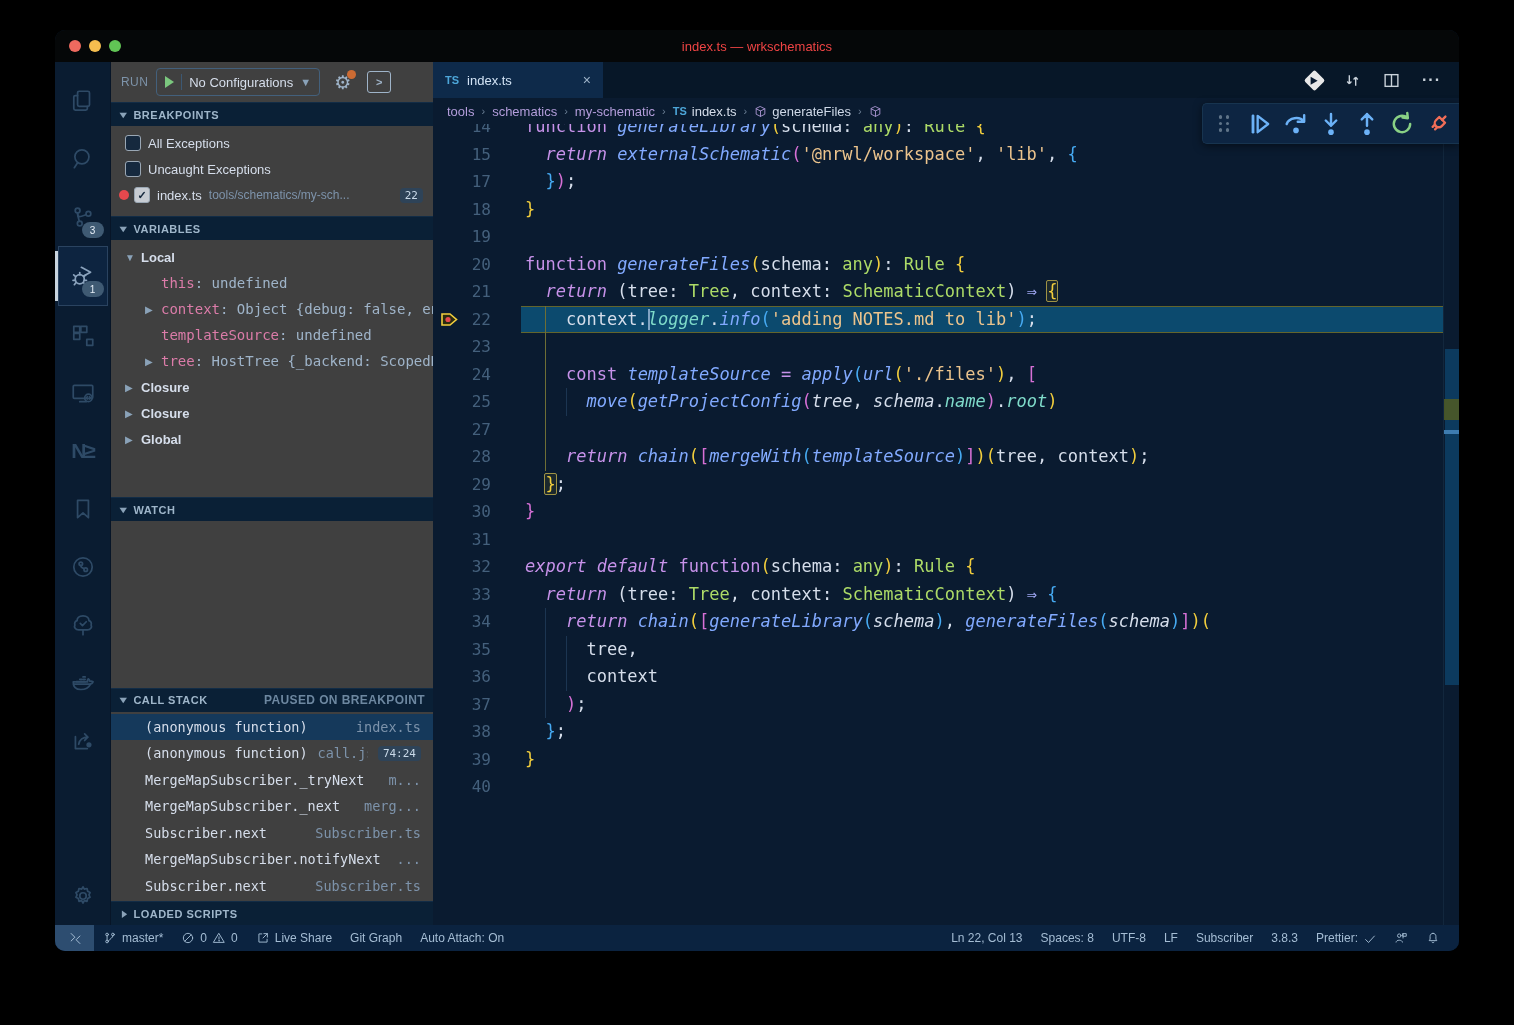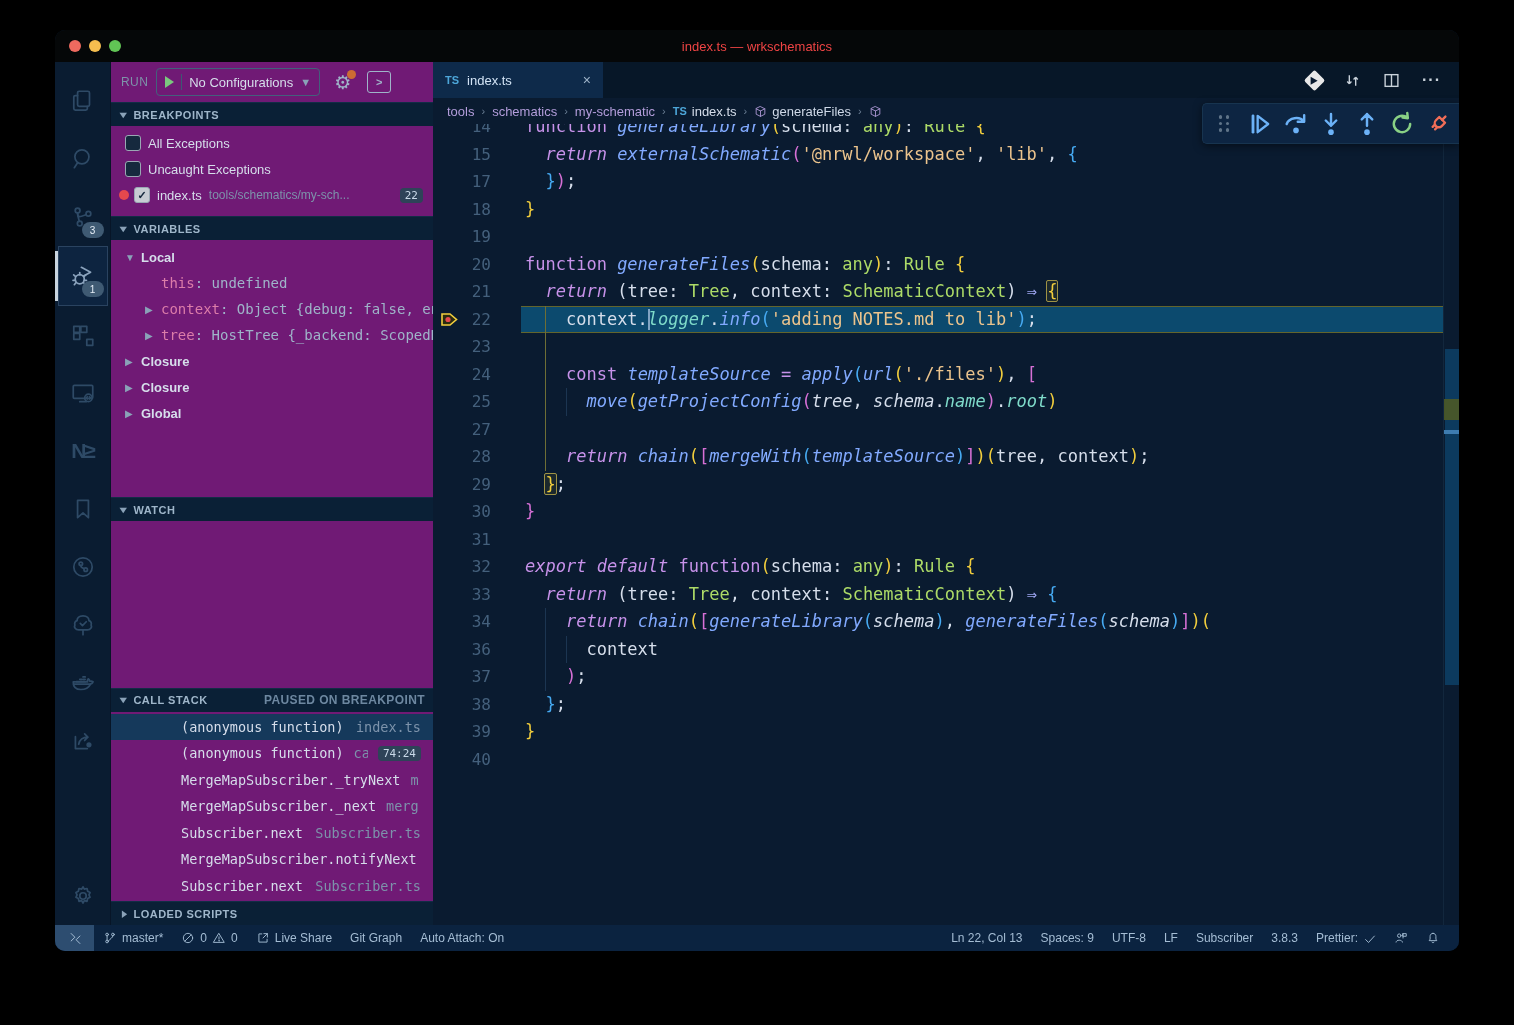--- a/index.html
+++ b/index.html
@@ -19,21 +19,21 @@
   .activitybar{width:55px;background:#0a1c31;border-right:1px solid #071527;display:flex;flex-direction:column;align-items:center;padding-top:10px;position:relative;}
   .act-item{width:48px;height:58px;display:flex;align-items:center;justify-content:center;color:#2e4a66;position:relative;flex:0 0 auto;}
   .act-item svg{width:26px;height:26px;}
   .act-item.active{color:#8ba3bd;border:1px solid #2a4360;background:#0d2440;}
   .act-item.active::before{content:"";position:absolute;left:-4px;top:4px;bottom:4px;width:3px;background:#c9d4de;}
   .act-badge{position:absolute;right:3px;bottom:8px;min-width:16px;height:16px;border-radius:9px;background:#3f5a73;color:#e6eef7;
              font-size:10px;display:flex;align-items:center;justify-content:center;padding:0 3px;}
   .act-spacer{flex:1;}
   .nxglyph{font-size:21px;font-weight:bold;letter-spacing:-2px;}
   
-  .sidebar{width:322px;background:#701a75;display:flex;flex-direction:column;min-height:0;font-size:13px;color:#c5d4e3;}
+  .sidebar{width:322px;background:#404040;display:flex;flex-direction:column;min-height:0;font-size:13px;color:#c5d4e3;}
   .runbar{height:40px;display:flex;align-items:center;padding:0 10px;gap:8px;flex:0 0 auto;}
   .runlabel{color:#7d93a9;font-size:12px;letter-spacing:.4px;}
   .rundrop{flex:0 0 auto;display:flex;align-items:center;gap:7px;border:1px solid #43607c;border-radius:4px;height:26px;padding:0 8px;color:#d6deeb;font-size:13px;}
   .playtri{width:0;height:0;border-left:9px solid #7bc77e;border-top:6px solid transparent;border-bottom:6px solid transparent;}
   .dropsep{width:1px;height:16px;background:#3c5873;}
   .chev{color:#8aa2b8;font-size:11px;}
   .geargroup{position:relative;margin-left:6px;color:#9fb4c9;font-size:19px;line-height:1;}
   .gearbadge{position:absolute;right:-5px;top:-3px;width:9px;height:9px;border-radius:50%;background:#cc6b33;}
   .consolebtn{margin-left:8px;width:22px;height:20px;border:1.6px solid #9fb4c9;border-radius:3px;color:#9fb4c9;
               display:flex;align-items:center;justify-content:center;font-size:11px;font-weight:bold;}
@@ -52,21 +52,21 @@
   .vars-body{flex:0 0 auto;height:253px;padding-top:4px;overflow:hidden;font-family:"DejaVu Sans Mono",monospace;font-size:14px;}
   .var-row{height:26px;display:flex;align-items:center;gap:6px;white-space:nowrap;overflow:hidden;}
   .var-chev{color:#8aa2b8;font-size:10px;width:10px;flex:0 0 auto;font-family:"Liberation Sans",sans-serif;}
   .var-name{color:#dc7ca9;}
   .var-scope{color:#d6deeb;font-weight:bold;font-family:"Liberation Sans",sans-serif;font-size:13px;}
   .var-val{color:#9fb4c9;}
   .watch-body{flex:1;}
   .stack-body{flex:0 0 auto;padding:2px 0;font-family:"DejaVu Sans Mono",monospace;font-size:13.5px;}
   .stack-row{height:26.5px;display:flex;align-items:center;padding:0 12px 0 34px;gap:10px;}
   .stack-row.sel{background:#15395b;}
-  .stack-fn{color:#d6deeb;white-space:nowrap;margin-left:36px;}
+  .stack-fn{color:#d6deeb;white-space:nowrap;}
   .stack-file{margin-left:auto;color:#7d93ab;white-space:nowrap;overflow:hidden;}
   
   .editor{flex:1;display:flex;flex-direction:column;min-width:0;background:#0a1b30;position:relative;}
   .tabstrip{height:36px;background:#071728;display:flex;align-items:stretch;flex:0 0 auto;}
   .tab{width:146px;background:#0e2a4a;display:flex;align-items:center;gap:8px;padding:0 12px;font-size:13px;color:#d2e3f5;}
   .tab-ts{color:#4da6d9;font-weight:bold;font-size:11px;}
   .tab-close{margin-left:auto;color:#9fb4c9;font-size:14px;}
   .strip-icons{margin-left:auto;display:flex;align-items:center;gap:22px;padding-right:18px;color:#c9d2da;}
   .runcode{width:15px;height:15px;background:#e8e8e8;transform:rotate(45deg);border-radius:2px;display:flex;align-items:center;justify-content:center;}
   .runcode i{display:block;width:0;height:0;border-left:7px solid #0a1b30;border-top:4.5px solid transparent;border-bottom:4.5px solid transparent;transform:rotate(-45deg);}
@@ -297,20 +297,24 @@
             </div>
             <div class="var-row" style="padding-left: 34px;">
               <span class="var-chev"></span>
               <span><span class="var-name">this</span><span class="var-val">: undefined</span></span>
             </div>
             <div class="var-row" style="padding-left: 34px;">
               <span class="var-chev">▶</span>
               <span><span class="var-name">context</span><span class="var-val">: Object {debug: false, en…</span></span>
             </div>
             <div class="var-row" style="padding-left: 34px;">
+              <span class="var-chev"></span>
+              <span><span class="var-name">templateSource</span><span class="var-val">: undefined</span></span>
+            </div>
+            <div class="var-row" style="padding-left: 34px;">
               <span class="var-chev">▶</span>
               <span><span class="var-name">tree</span><span class="var-val">: HostTree {_backend: ScopedH…</span></span>
             </div>
             <div class="var-row" style="padding-left: 14px;">
               <span class="var-chev">▶</span>
               <span class="var-scope">Closure</span>
             </div>
             <div class="var-row" style="padding-left: 14px;">
               <span class="var-chev">▶</span>
               <span class="var-scope">Closure</span>
@@ -511,20 +515,24 @@
                 <div class="gut">32</div>
                 <div class="ltext" style="padding-left: 4px;"><span></span><span class="tk-ki">export</span><span class="tk-p"> </span><span class="tk-ki">default</span><span class="tk-p"> </span><span class="tk-k">function</span><span class="tk-b1">(</span><span class="tk-v">schema</span><span class="tk-p">: </span><span class="tk-t">any</span><span class="tk-b1">)</span><span class="tk-p">: </span><span class="tk-t">Rule</span><span class="tk-p"> </span><span class="tk-b1">{</span></div>
               </div>
               <div class="code-row">
                 <div class="gut">33</div>
                 <div class="ltext" style="padding-left: 4px;"><span></span><span class="tk-p">  </span><span class="tk-ki">return</span><span class="tk-p"> (</span><span class="tk-v">tree</span><span class="tk-p">: </span><span class="tk-t">Tree</span><span class="tk-p">, </span><span class="tk-v">context</span><span class="tk-p">: </span><span class="tk-t">SchematicContext</span><span class="tk-p">) </span><span class="tk-ar">⇒</span><span class="tk-p"> </span><span class="tk-b3">{</span></div>
               </div>
               <div class="code-row">
                 <div class="gut">34</div>
                 <div class="ltext" style="padding-left: 4px;"><i class="guide" style="left: calc(2ch + 4px);"></i><span></span><span class="tk-p">    </span><span class="tk-ki">return</span><span class="tk-p"> </span><span class="tk-f">chain</span><span class="tk-b1">(</span><span class="tk-b2">[</span><span class="tk-f">generateLibrary</span><span class="tk-b3">(</span><span class="tk-vi">schema</span><span class="tk-b3">)</span><span class="tk-p">, </span><span class="tk-f">generateFiles</span><span class="tk-b3">(</span><span class="tk-vi">schema</span><span class="tk-b3">)</span><span class="tk-b2">]</span><span class="tk-b1">)</span><span class="tk-b1">(</span></div>
+              </div>
+              <div class="code-row">
+                <div class="gut">35</div>
+                <div class="ltext" style="padding-left: 4px;"><i class="guide" style="left: calc(2ch + 4px);"></i><i class="guide" style="left: calc(4ch + 4px);"></i><span></span><span class="tk-p">      </span><span class="tk-v">tree</span><span class="tk-p">,</span></div>
               </div>
               <div class="code-row">
                 <div class="gut">36</div>
                 <div class="ltext" style="padding-left: 4px;"><i class="guide" style="left: calc(2ch + 4px);"></i><i class="guide" style="left: calc(4ch + 4px);"></i><span></span><span class="tk-p">      </span><span class="tk-v">context</span></div>
               </div>
               <div class="code-row">
                 <div class="gut">37</div>
                 <div class="ltext" style="padding-left: 4px;"><i class="guide" style="left: calc(2ch + 4px);"></i><span></span><span class="tk-p">    </span><span class="tk-b2">)</span><span class="tk-p">;</span></div>
               </div>
               <div class="code-row">
@@ -653,21 +661,21 @@
           </div>
           <div class="sb-item">
             <span>Auto Attach: On</span>
           </div>
         </div>
       <div class="sb-right" id="sb-right">
           <div class="sb-item">
             <span>Ln 22, Col 13</span>
           </div>
           <div class="sb-item">
-            <span>Spaces: 9</span>
+            <span>Spaces: 8</span>
           </div>
           <div class="sb-item">
             <span>UTF-8</span>
           </div>
           <div class="sb-item">
             <span>LF</span>
           </div>
           <div class="sb-item">
             <span>Subscriber</span>
           </div>

